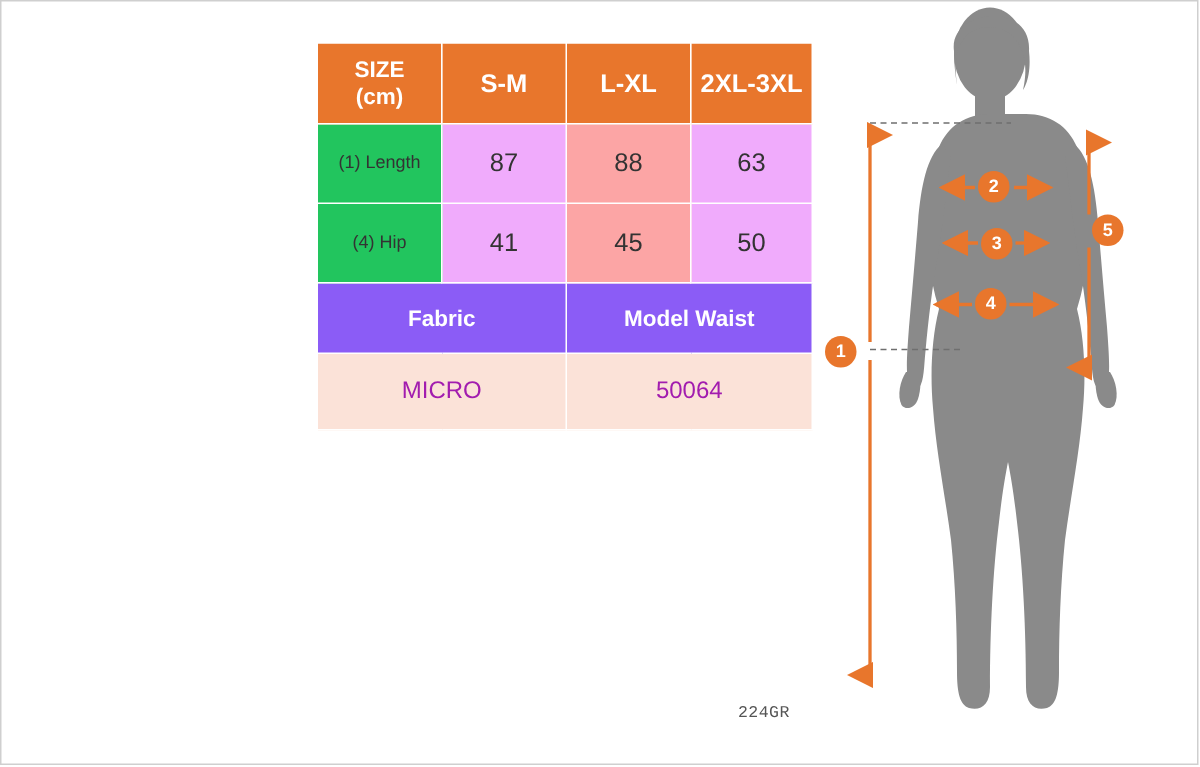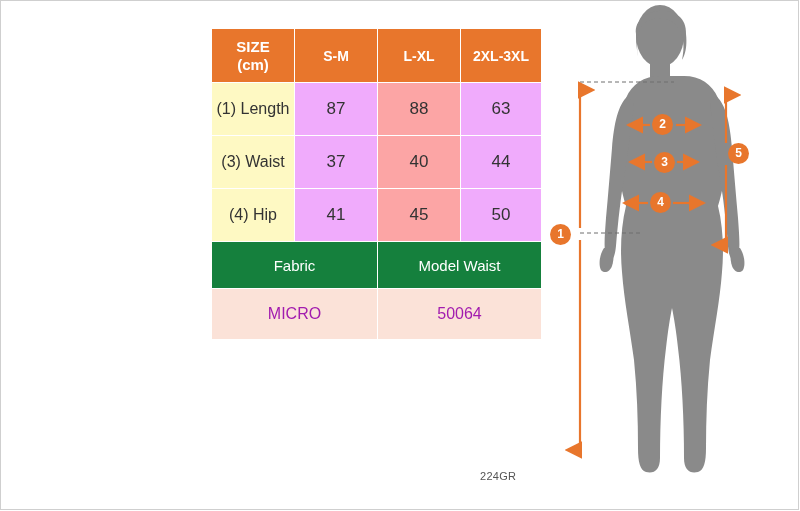--- a/index.html
+++ b/index.html
@@ -35,64 +35,65 @@
   .size-table td, .size-table th {
     border: 1px solid #ffffff;
     text-align: center;
     vertical-align: middle;
     padding: 0;
   }
   .hdr {
     background: #e8762c;
     color: #ffffff;
     font-weight: bold;
-    font-size: 14px;
+    font-size: 17px;
     height: 53px;
   }
   .hdr.size-label {
     font-size: 15px;
     line-height: 1.15;
   }
   .rowlabel {
-    background: #fef9c3;
+    background: #22c55e;
     color: #333333;
-    font-size: 16px;
+    font-size: 12px;
     height: 52px;
     line-height: 1.15;
   }
   .val {
     background: #f0abfc;
     color: #333333;
     font-size: 17px;
     height: 52px;
   }
   .val.alt {
     background: #fca5a5;
   }
   .footer-hdr {
-    background: #15803d;
+    background: #8b5cf6;
     color: #ffffff;
-    font-weight: normal;
+    font-weight: bold;
     font-size: 15px;
     height: 46px;
   }
   .footer-val {
     background: #fbe2d8;
     color: #a21caf;
     font-size: 16px;
     height: 50px;
   }
 
   .code-label {
     position: absolute;
-    left: 480px;
+    left: 492px;
     top: 470px;
     font-size: 11px;
     color: #555555;
     letter-spacing: 0.3px;
+    font-family: Liberation Mono, monospace;
   }
 
   
   .figure-area {
     position: absolute;
     left: 548px;
     top: 0;
     width: 252px;
     height: 511px;
   }
@@ -138,26 +139,20 @@
   </tr>
 
   <tr>
     <td class="rowlabel">(1) Length</td>
     <td class="val">87</td>
     <td class="val alt">88</td>
     <td class="val">63</td>
   </tr>
 
 
-  <tr>
-    <td class="rowlabel">(3) Waist</td>
-    <td class="val">37</td>
-    <td class="val alt">40</td>
-    <td class="val">44</td>
-  </tr>
 
   <tr>
     <td class="rowlabel">(4) Hip</td>
     <td class="val">41</td>
     <td class="val alt">45</td>
     <td class="val">50</td>
   </tr>
 
 
   <tr>

